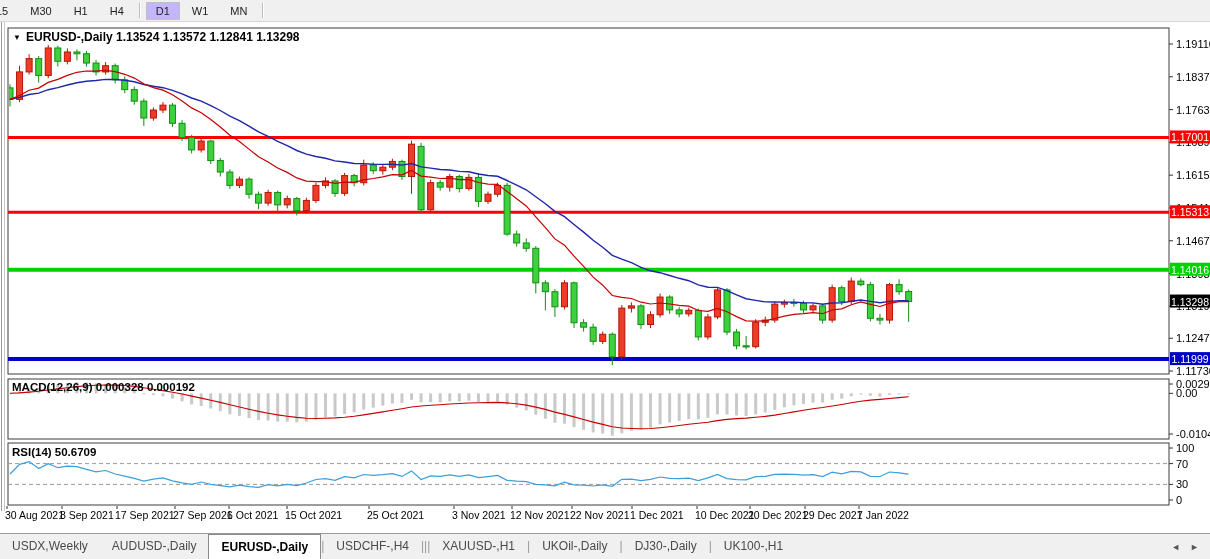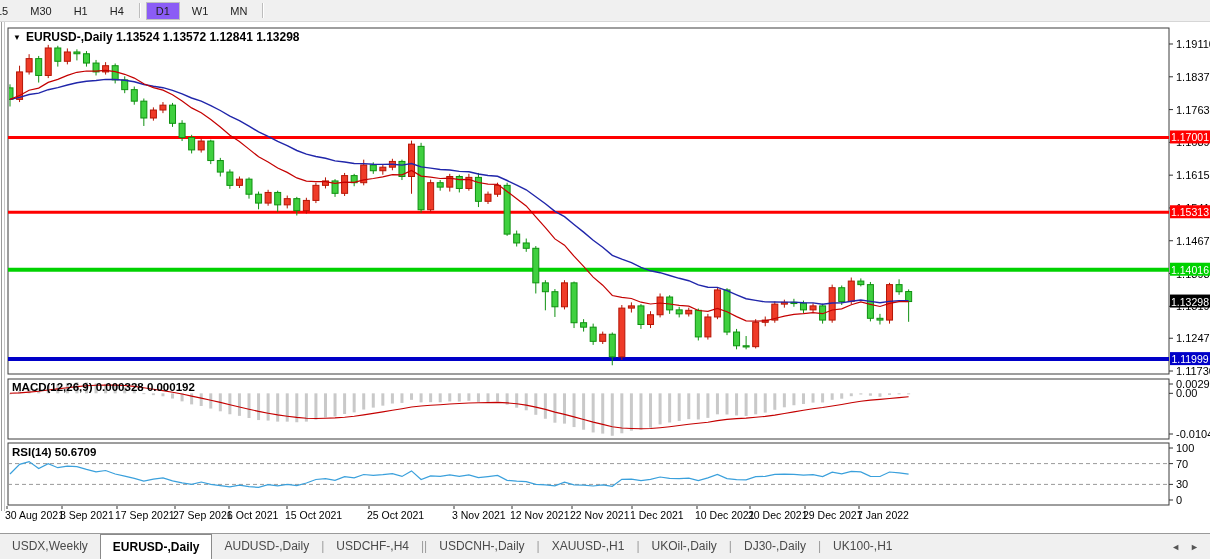--- a/index.html
+++ b/index.html
@@ -4,21 +4,21 @@
 <style>
   html,body{margin:0;padding:0;}
   body{width:1210px;height:559px;overflow:hidden;background:#ffffff;
        font-family:"Liberation Sans","DejaVu Sans",sans-serif;position:relative;}
   
   .toolbar{height:21px;background:#f0f0f0;border-bottom:1px solid #d6d6d6;
            display:flex;align-items:center;font-size:11px;color:#222;
            overflow:hidden;white-space:nowrap;}
   .tfbtn{padding:2px 9px;margin:0 1px;border:1px solid transparent;cursor:default;}
   .tfbtn.clip{margin-left:-14px;}
-  .tfbtn.active{background:#8b5cf6;border:1px solid #c0c0c0;}
+  .tfbtn.active{background:#c4b5fd;border:1px solid #c0c0c0;}
   .tbsep{width:1px;height:15px;background:#bdbdbd;margin:0 4px;border-right:1px solid #fff;}
   
   #chartsvg{display:block;}
   
   .tabbar{height:26px;background:#f0f0f0;border-top:1px solid #9a9a9a;
           display:flex;align-items:stretch;font-size:12px;color:#4a4a4a;
           overflow:hidden;white-space:nowrap;}
   .tab{padding:5px 12px 18px 12px;cursor:default;}
   .tab.active{background:#ffffff;border:1px solid #8a8a8a;border-bottom:none;
               color:#000;font-weight:700;margin-top:0;}
@@ -447,27 +447,26 @@
       <text x="748" y="497" font-size="10.5" fill="#000" font-family="&quot;Liberation Sans&quot;,sans-serif">20 Dec 2021</text>
       <line x1="805" y1="484" x2="805" y2="487" stroke="#333"></line>
       <text x="803" y="497" font-size="10.5" fill="#000" font-family="&quot;Liberation Sans&quot;,sans-serif">29 Dec 2021</text>
       <line x1="859" y1="484" x2="859" y2="487" stroke="#333"></line>
       <text x="857" y="497" font-size="10.5" fill="#000" font-family="&quot;Liberation Sans&quot;,sans-serif">7 Jan 2022</text>
     </g>
   </svg>
 
 <div class="tabbar" id="tabbar">
     <div class="tab">USDX,Weekly</div>
+    <div class="tab">AUDUSD-,Daily</div>
     <div class="tab active">EURUSD-,Daily</div>
-    <div class="tab">AUDUSD-,Daily</div>
     <div class="tabsep">|</div>
     <div class="tab">USDCHF-,H4</div>
     <div class="tabsep">|</div>
     <div class="tabsep">|</div>
-    <div class="tab">USDCNH-,Daily</div>
     <div class="tabsep">|</div>
     <div class="tab">XAUUSD-,H1</div>
     <div class="tabsep">|</div>
     <div class="tab">UKOil-,Daily</div>
     <div class="tabsep">|</div>
     <div class="tab">DJ30-,Daily</div>
     <div class="tabsep">|</div>
     <div class="tab">UK100-,H1</div>
     <div class="tab-arrows">
       <span>◄</span>

